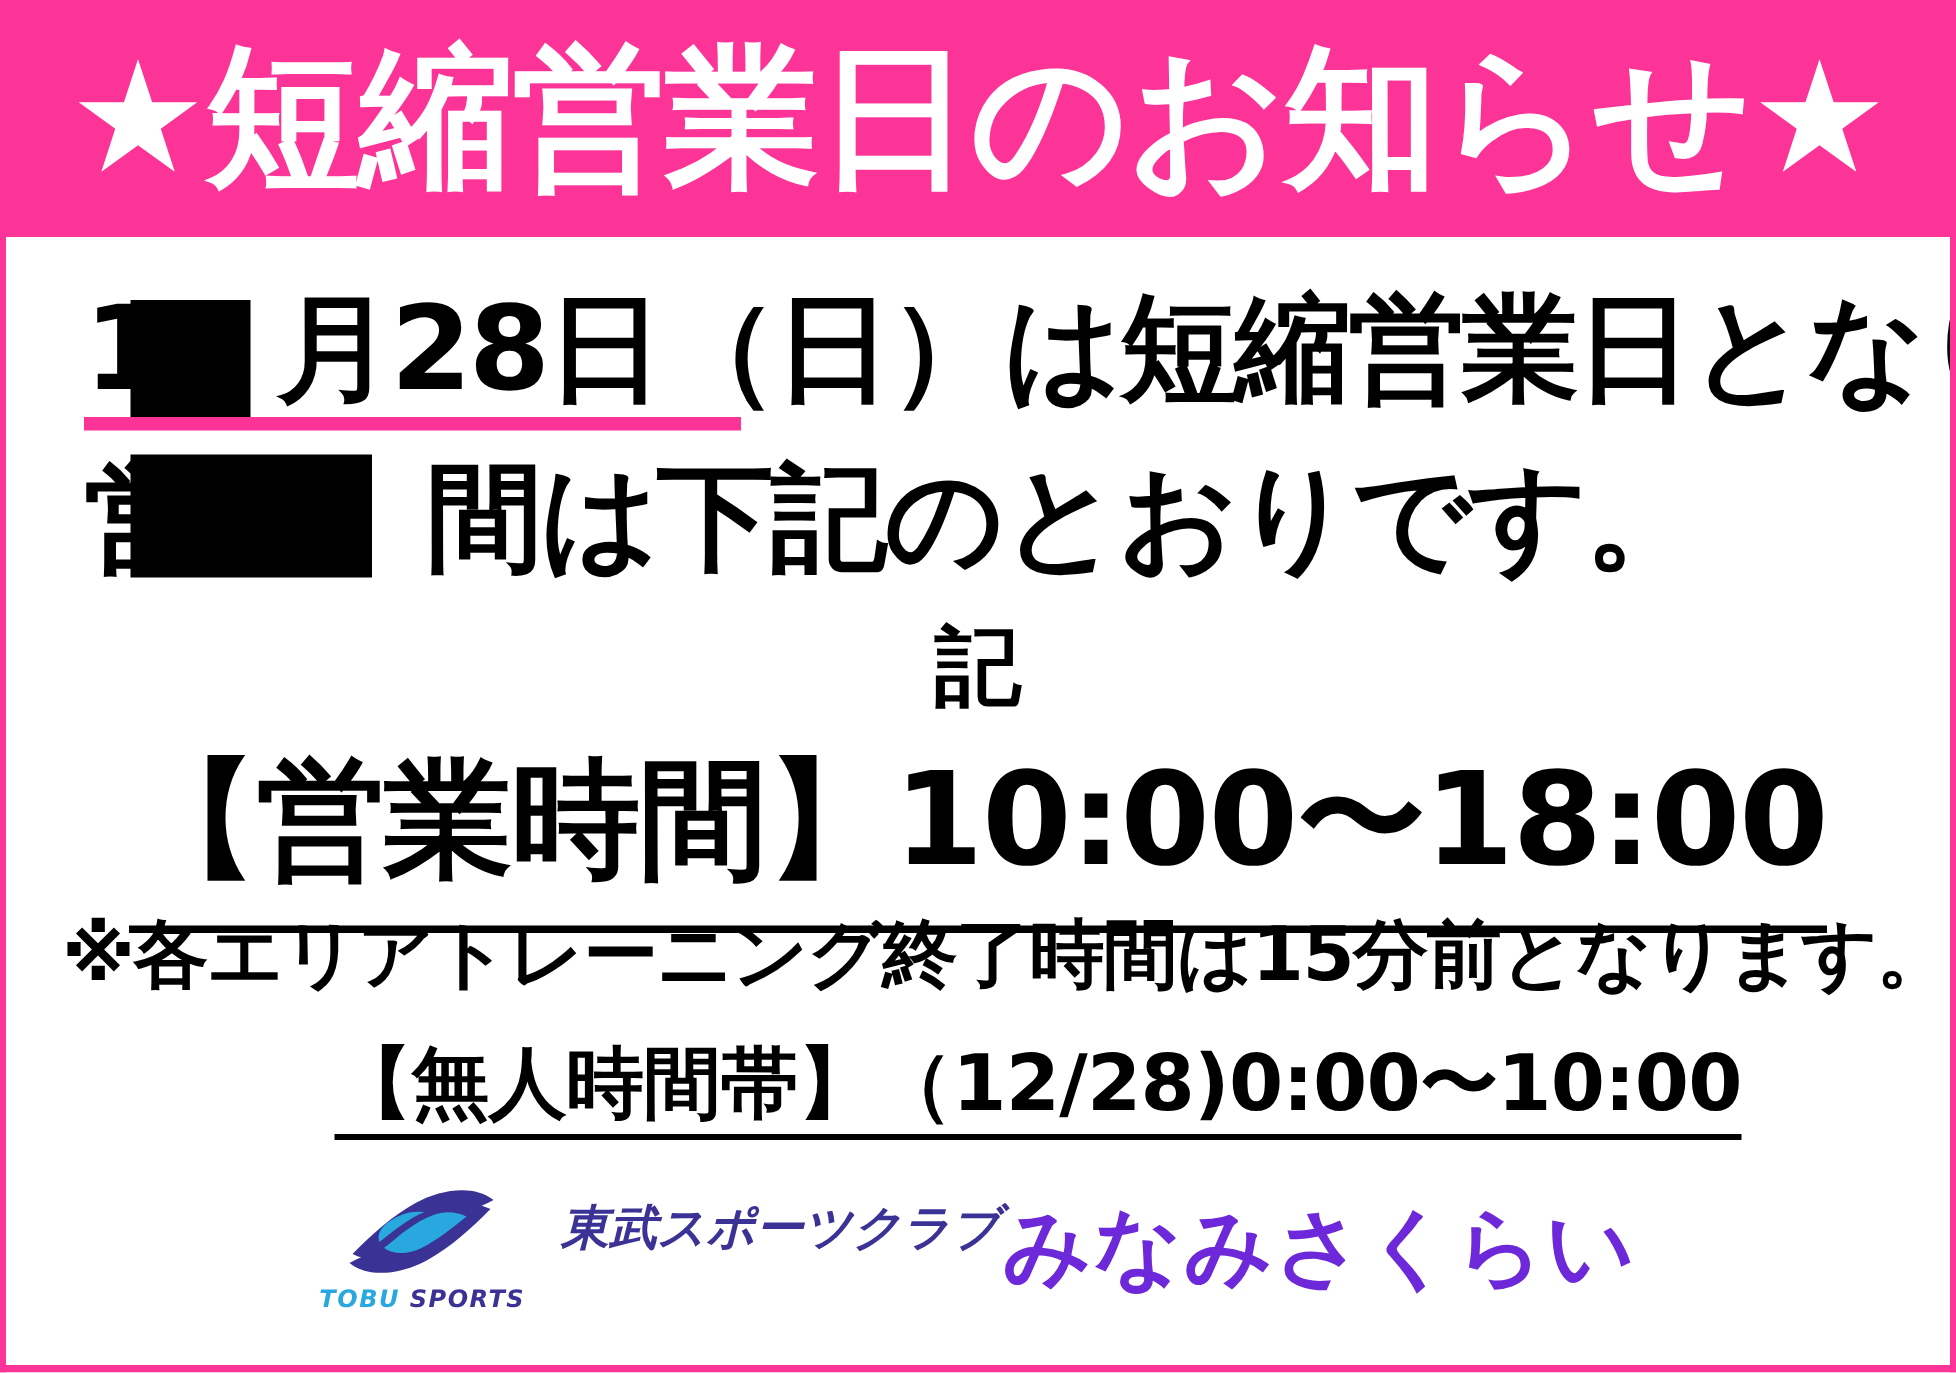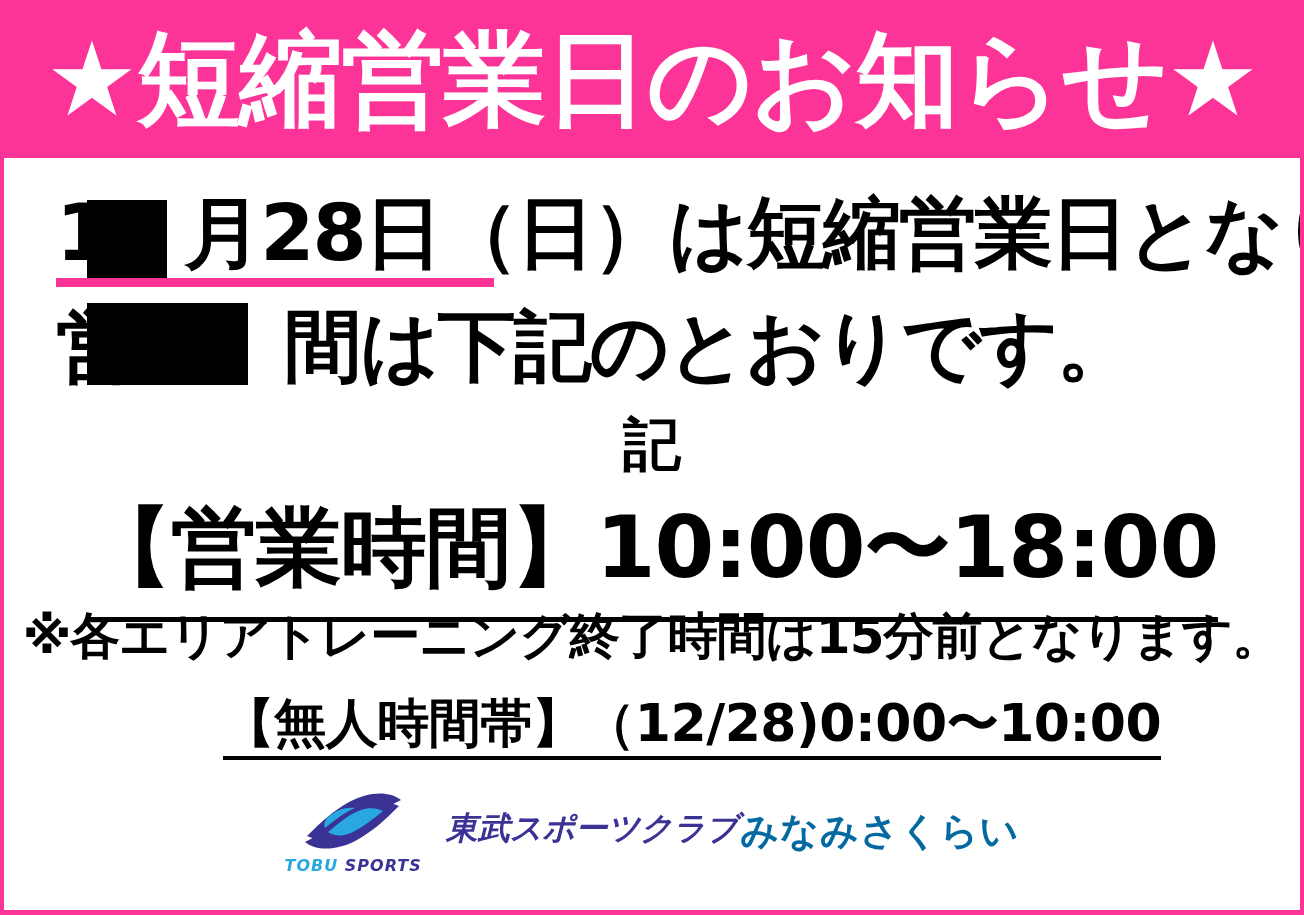--- a/index.html
+++ b/index.html
@@ -123,21 +123,21 @@
   .line-4 .u {
     border-bottom: 5px solid #000000;
     padding-bottom: 20px;
   }
 
   
   .line-5 {
     left: 0;
     top: 453px;
     width: 1296px;
-    text-align: center;
+    text-align: right;
     font-size: 50px;
     letter-spacing: -1px;
   }
 
   
   .line-6 {
     left: 0;
     top: 539px;
     width: 1296px;
     text-align: center;
@@ -193,22 +193,22 @@
   .logo-line-club {
     color: #3b3296;
     font-size: 32px;
     font-weight: 700;
     font-style: italic;
     letter-spacing: 0px;
     line-height: 1;
     white-space: nowrap;
   }
   .logo-line-branch {
-    color: #0369a1;
-    font-size: 38px;
+    color: #6d28d9;
+    font-size: 58px;
     font-weight: 700;
     line-height: 1;
     letter-spacing: 1px;
     white-space: nowrap;
   }
 </style>
 </head>
 <body>
 
 <div id="poster">

